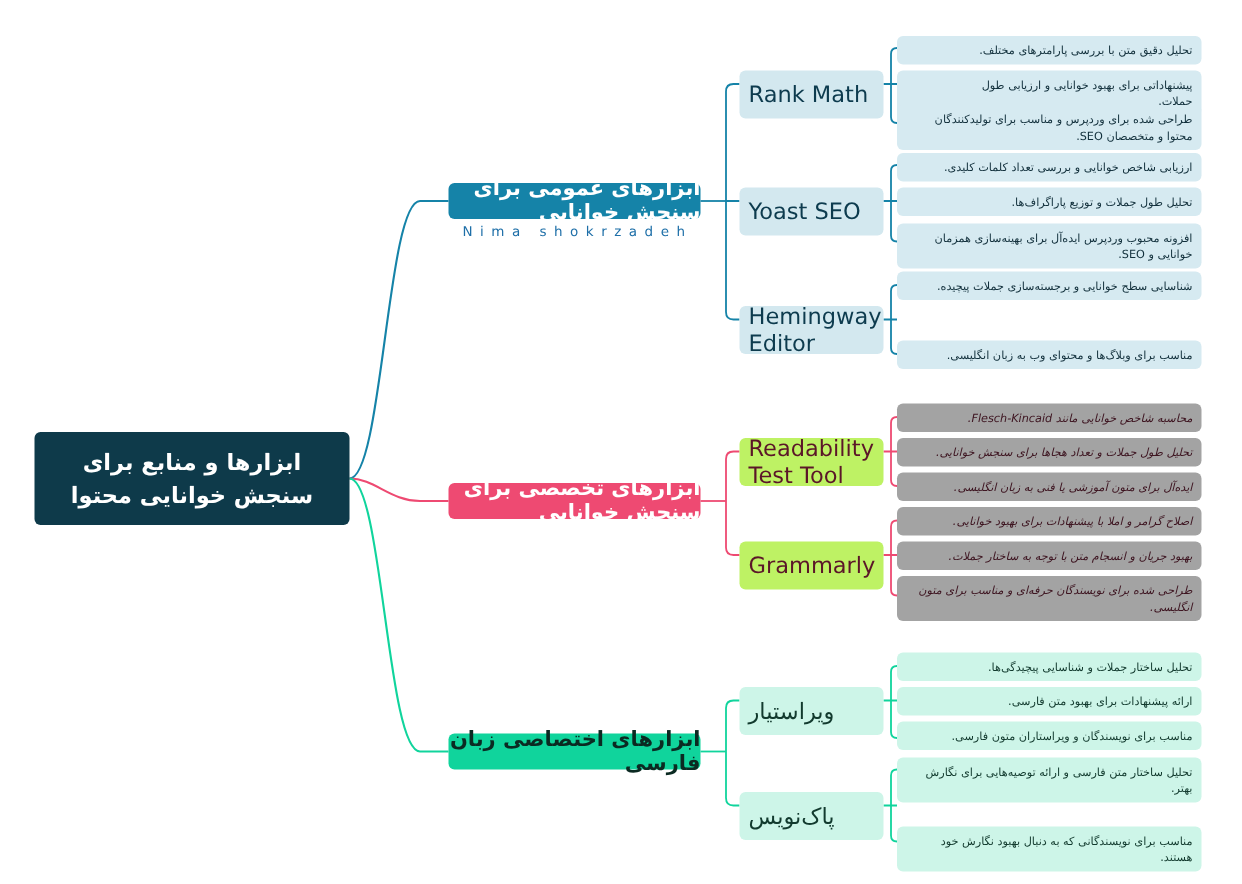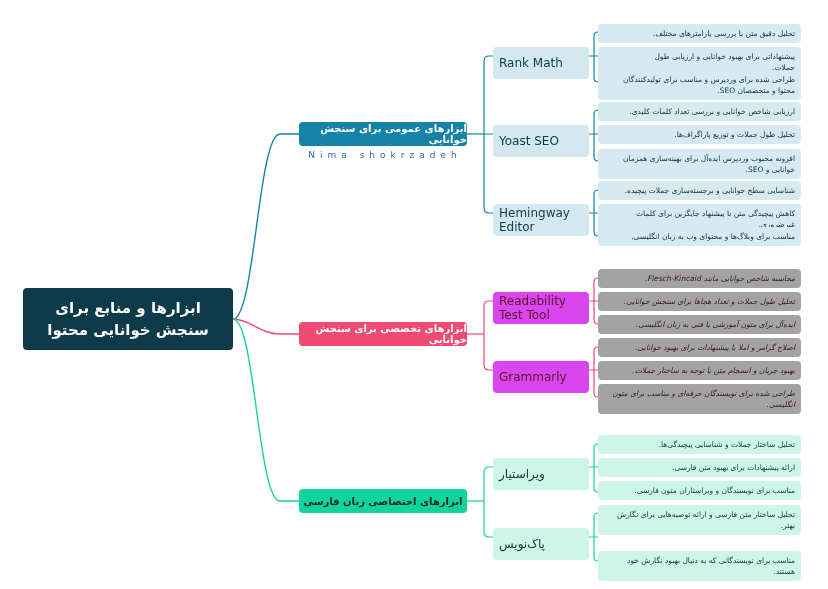--- a/index.html
+++ b/index.html
@@ -5,30 +5,30 @@
   html, body { margin:0; padding:0; background:#ffffff; }
   body { width:828px; height:589px; position:relative; overflow:hidden;
          font-family:"DejaVu Sans", "Liberation Sans", sans-serif; }
   .canvas { position:absolute; left:0; top:0; width:828px; height:589px; }
   svg.links { position:absolute; left:0; top:0; width:828px; height:589px; }
   .node { position:absolute; box-sizing:border-box; }
   .root { left:23px; top:288px; width:210px; height:62px; background:#0e3a4a; color:#fff;
           border-radius:4px; display:flex; align-items:center; justify-content:center;
           text-align:center; font-size:15px; font-weight:bold; line-height:22px; padding:0 14px; direction:rtl; }
   .main { height:24px; border-radius:4px; color:#fff; display:flex; align-items:center;
-          justify-content:center; font-size:10px; font-weight:bold; direction:rtl; }
+          justify-content:flex-start; font-size:14px; font-weight:bold; direction:rtl; }
   .main.blue { left:299px; top:122px; width:168px; background:#1583a8; }
   .main.pink { left:299px; top:322px; width:168px; background:#ee4a72; }
   .main.green { left:299px; top:489px; width:168px; background:#10d49c; color:#0b2a22; }
   .credit { position:absolute; left:304px; top:150px; width:162px; text-align:center;
             color:#1e6fa8; font-size:9px; letter-spacing:5px; direction:ltr; }
   .sub { height:28px; border-radius:4px; display:flex; align-items:center;
-         font-size:12px; padding:16px 6px; left:493px; width:96px; }
+         font-size:15px; padding:16px 6px; left:493px; width:96px; }
   .sub.blue { background:#d3e8ef; color:#0d3b4e; }
-  .sub.pink { background:#d946ef; color:#5b1628; }
+  .sub.pink { background:#bef264; color:#5b1628; }
   .sub.green { background:#cdf5e8; color:#123a2e; direction:rtl; justify-content:flex-end; }
   .leaf { left:598px; width:203px; border-radius:4px; font-size:7.5px; line-height:11px;
           padding:4px 6px; direction:rtl; }
   .leaf.blue { background:#d6eaf1; color:#12303c; }
   .leaf.pink { background:#a3a3a3; color:#3d1420;font-style:italic; }
   .leaf.green { background:#cdf5e8; color:#123a2e; }
 </style>
 </head>
 <body>
 
@@ -117,23 +117,20 @@
   <div class="node leaf blue" style="top:125px;">
     <span>تحلیل طول جملات و توزیع پاراگراف‌ها.</span>
   </div>
   <div class="node leaf blue" style="top:149px;">
     <span>افزونه محبوب وردپرس ایده‌آل برای بهینه‌سازی همزمان خوانایی و SEO.</span>
   </div>
 
   <div class="node leaf blue" style="top:181px;">
     <span>شناسایی سطح خوانایی و برجسته‌سازی جملات پیچیده.</span>
   </div>
-  <div class="node leaf blue" style="top:204px;">
-    <span>کاهش پیچیدگی متن با پیشنهاد جایگزین برای کلمات غیرضروری.</span>
-  </div>
   <div class="node leaf blue" style="top:227px;">
     <span>مناسب برای وبلاگ‌ها و محتوای وب به زبان انگلیسی.</span>
   </div>
 
   <div class="node leaf pink" style="top:269px;">
     <span>محاسبه شاخص خوانایی مانند Flesch-Kincaid.</span>
   </div>
   <div class="node leaf pink" style="top:292px;">
     <span>تحلیل طول جملات و تعداد هجاها برای سنجش خوانایی.</span>
   </div>

